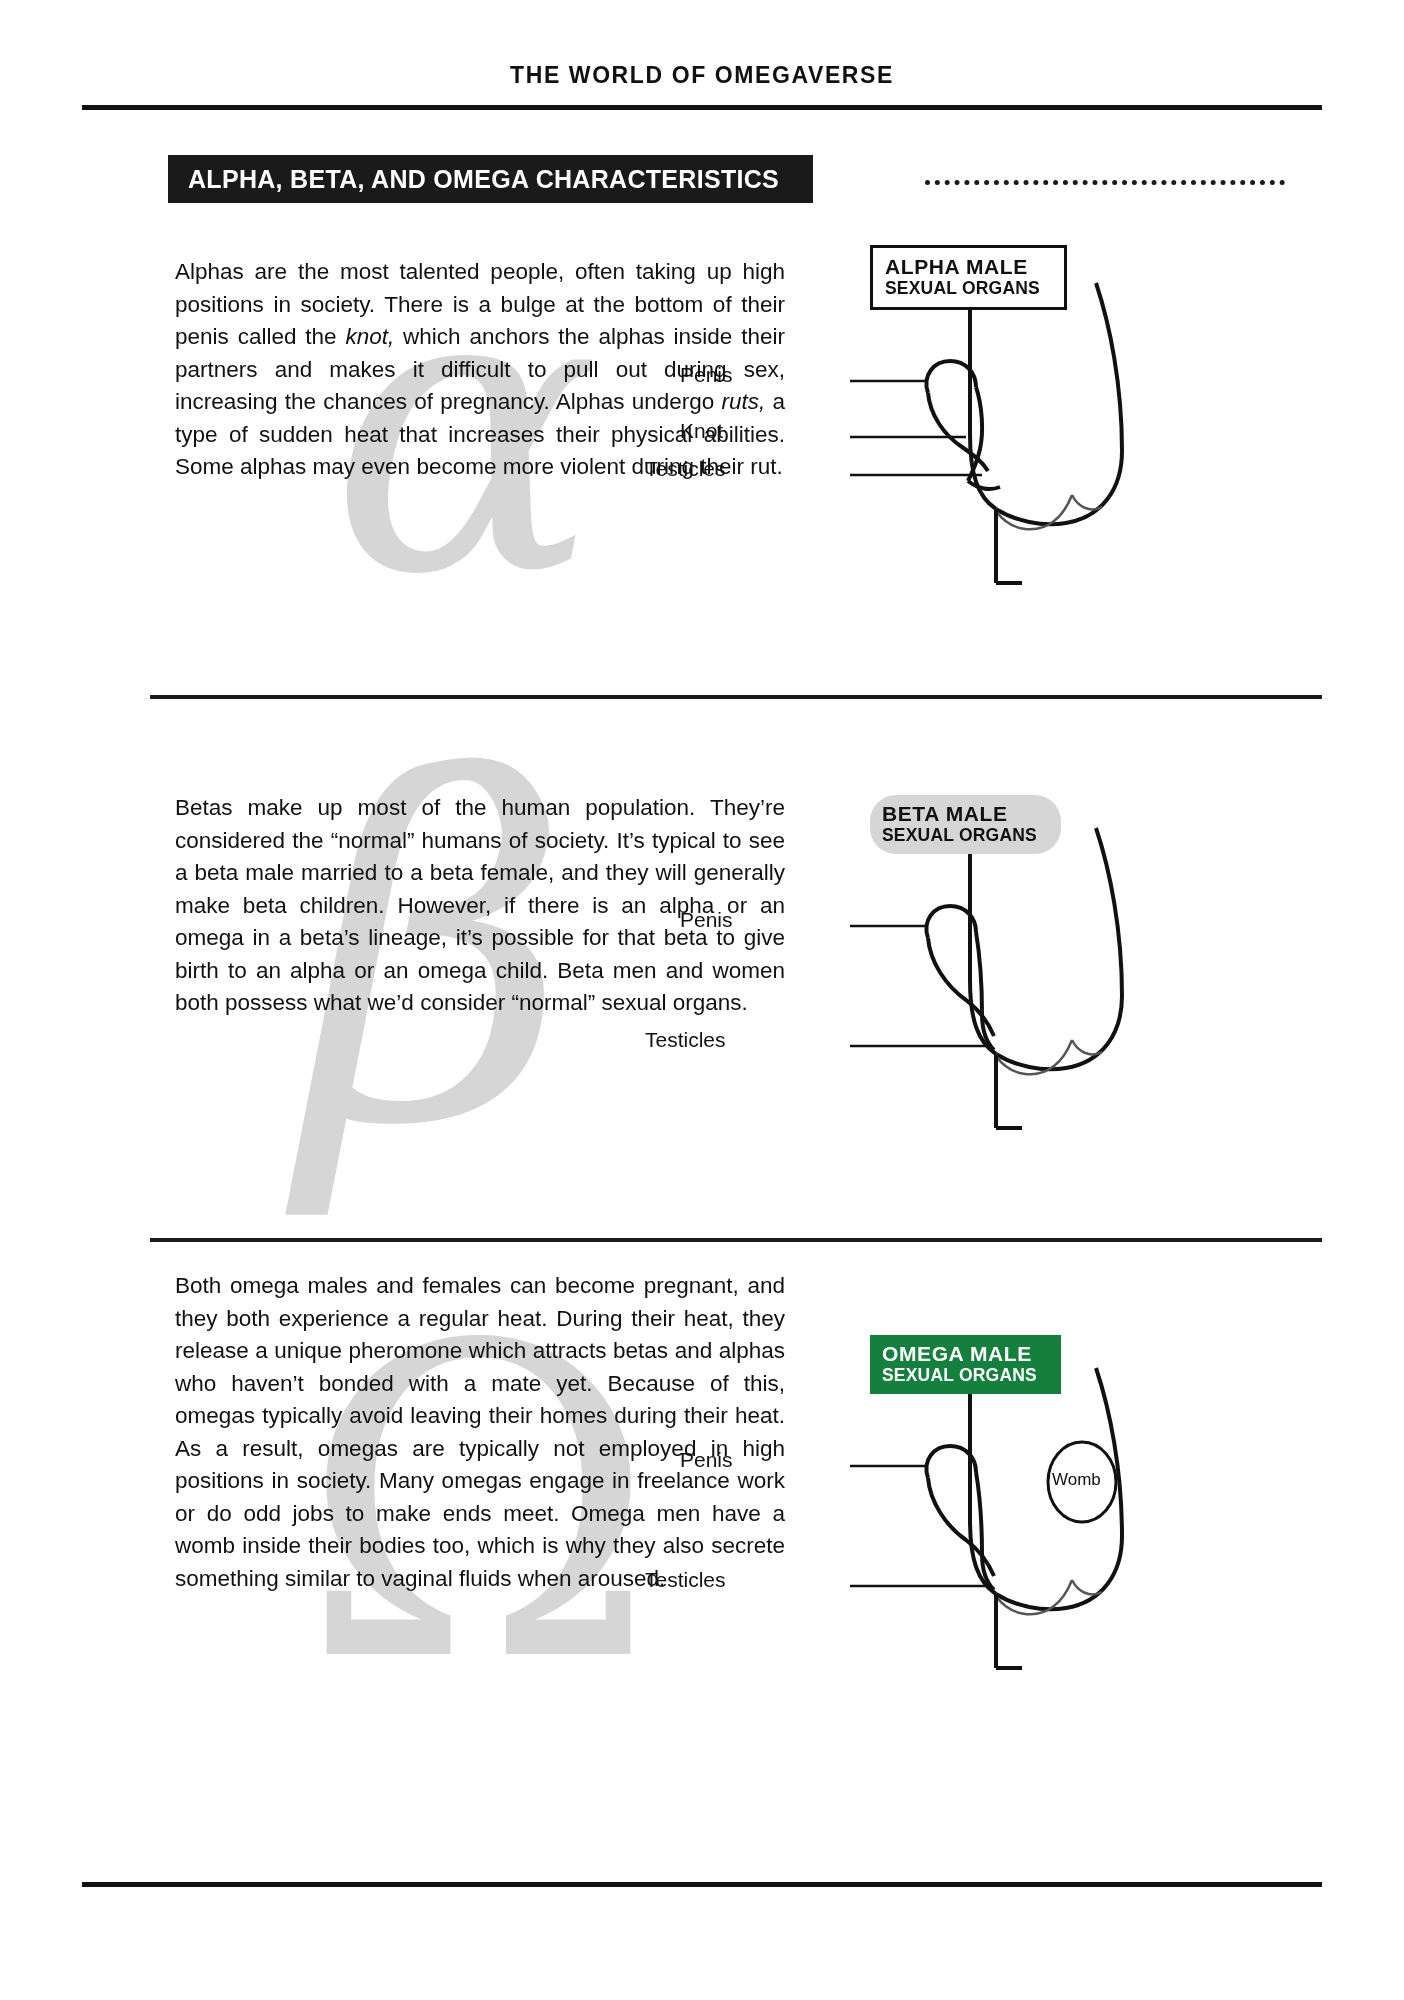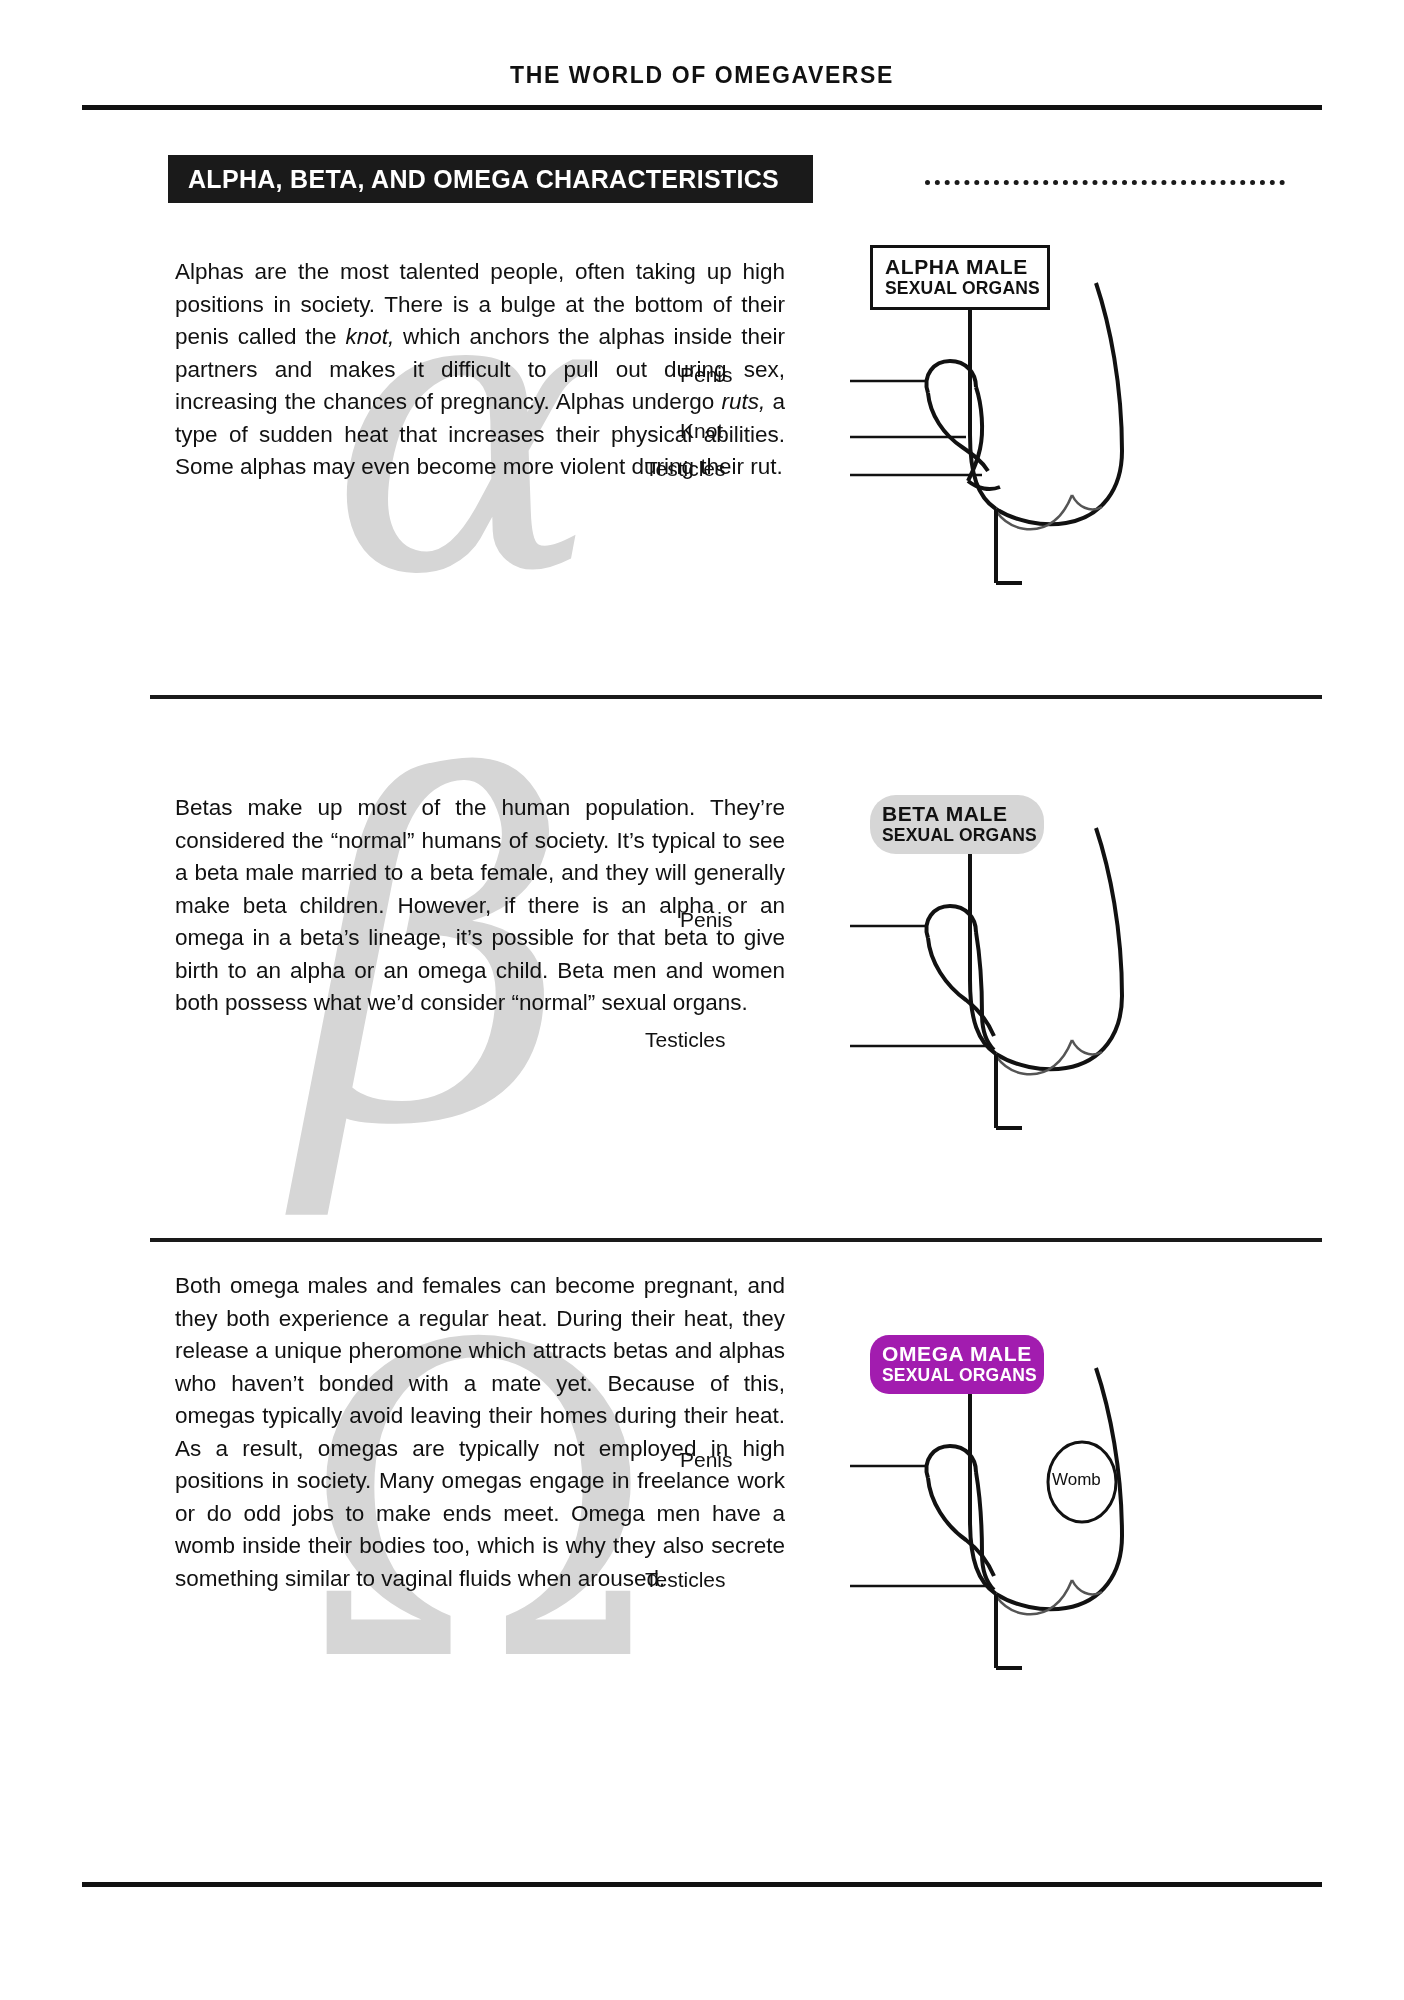--- a/index.html
+++ b/index.html
@@ -122,21 +122,21 @@
   .wm-omega { left: 300px; top: 1290px; font-size: 430px; font-style: normal; }
 
   
   .diagram { position: absolute; }
   .diagram-alpha { left: 810px; top: 265px; width: 500px; height: 380px; }
   .diagram-beta  { left: 810px; top: 810px; width: 500px; height: 370px; }
   .diagram-omega { left: 810px; top: 1350px; width: 500px; height: 390px; }
 
   .dg-label {
     position: absolute;
-    padding: 8px 7px 9px 12px;
+    padding: 8px 24px 9px 12px;
     box-sizing: border-box;
     line-height: 1.08;
   }
   .dg-label .l1 {
     font-size: 21px;
     font-weight: bold;
     letter-spacing: 0.6px;
     display: block;
   }
   .dg-label .l2 {
@@ -152,23 +152,22 @@
     color: #111;
   }
   .lbl-beta {
     left: 60px; top: -15px;
     background: #d6d6d6;
     color: #111;
     border-radius: 26px;
   }
   .lbl-omega {
     left: 60px; top: -15px;
-    background: #a21caf;
+    background: #15803d;
     color: #fff;
-    border-radius: 19px;
   }
 
   .callout {
     position: absolute;
     font-size: 21px;
     color: #111;
     white-space: nowrap;
   }
 
   svg { overflow: visible; }

